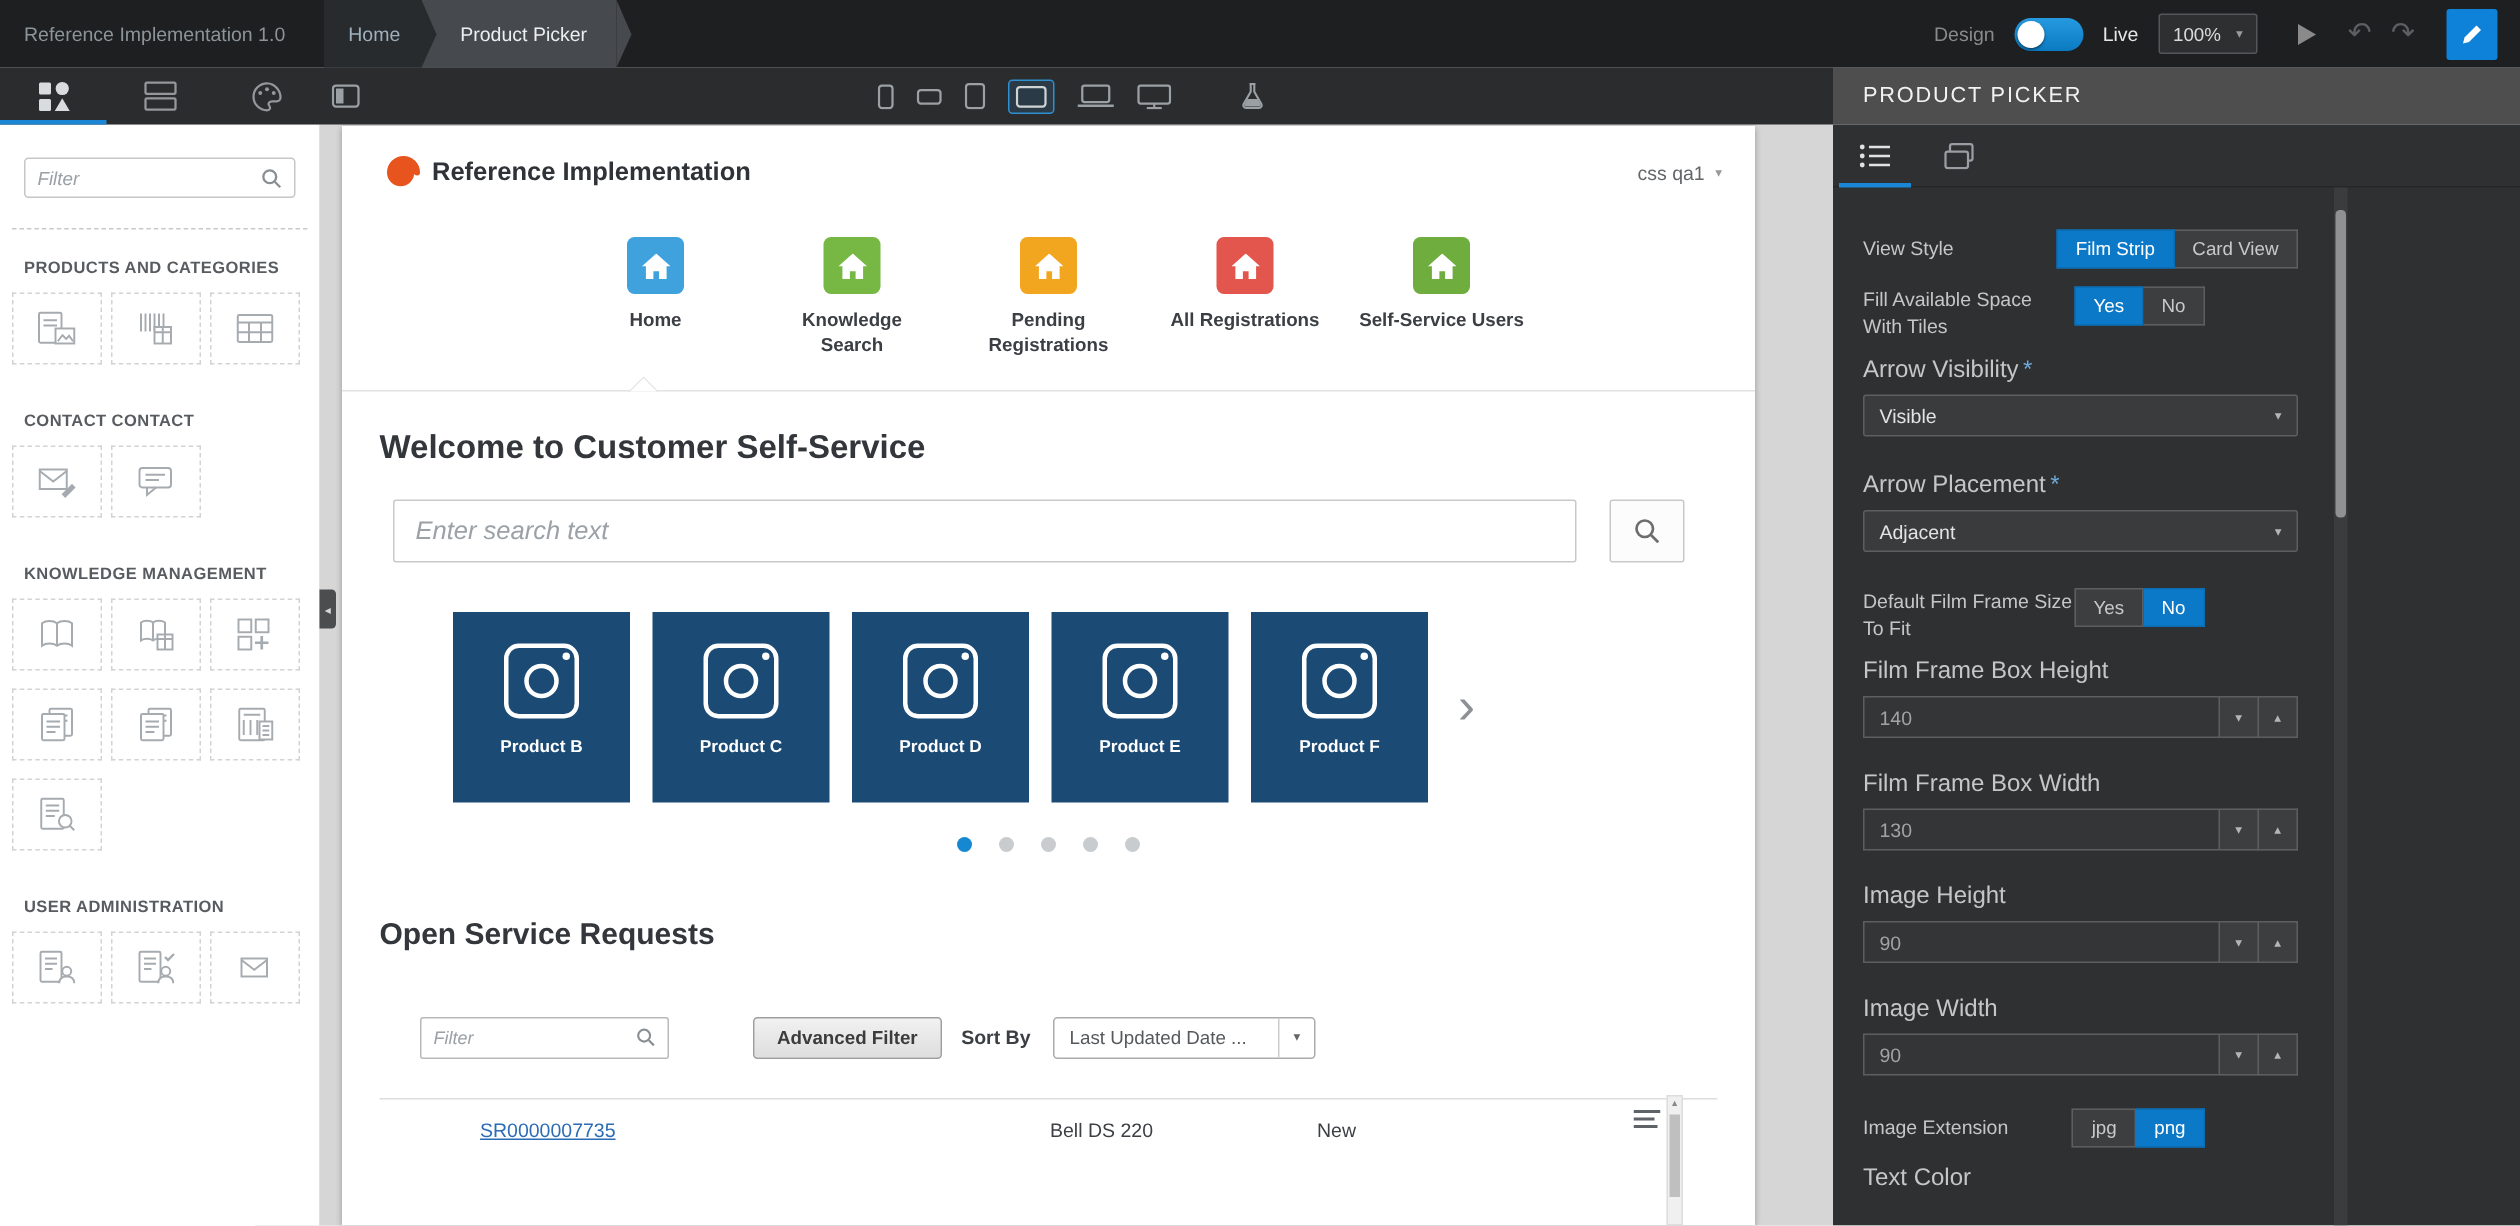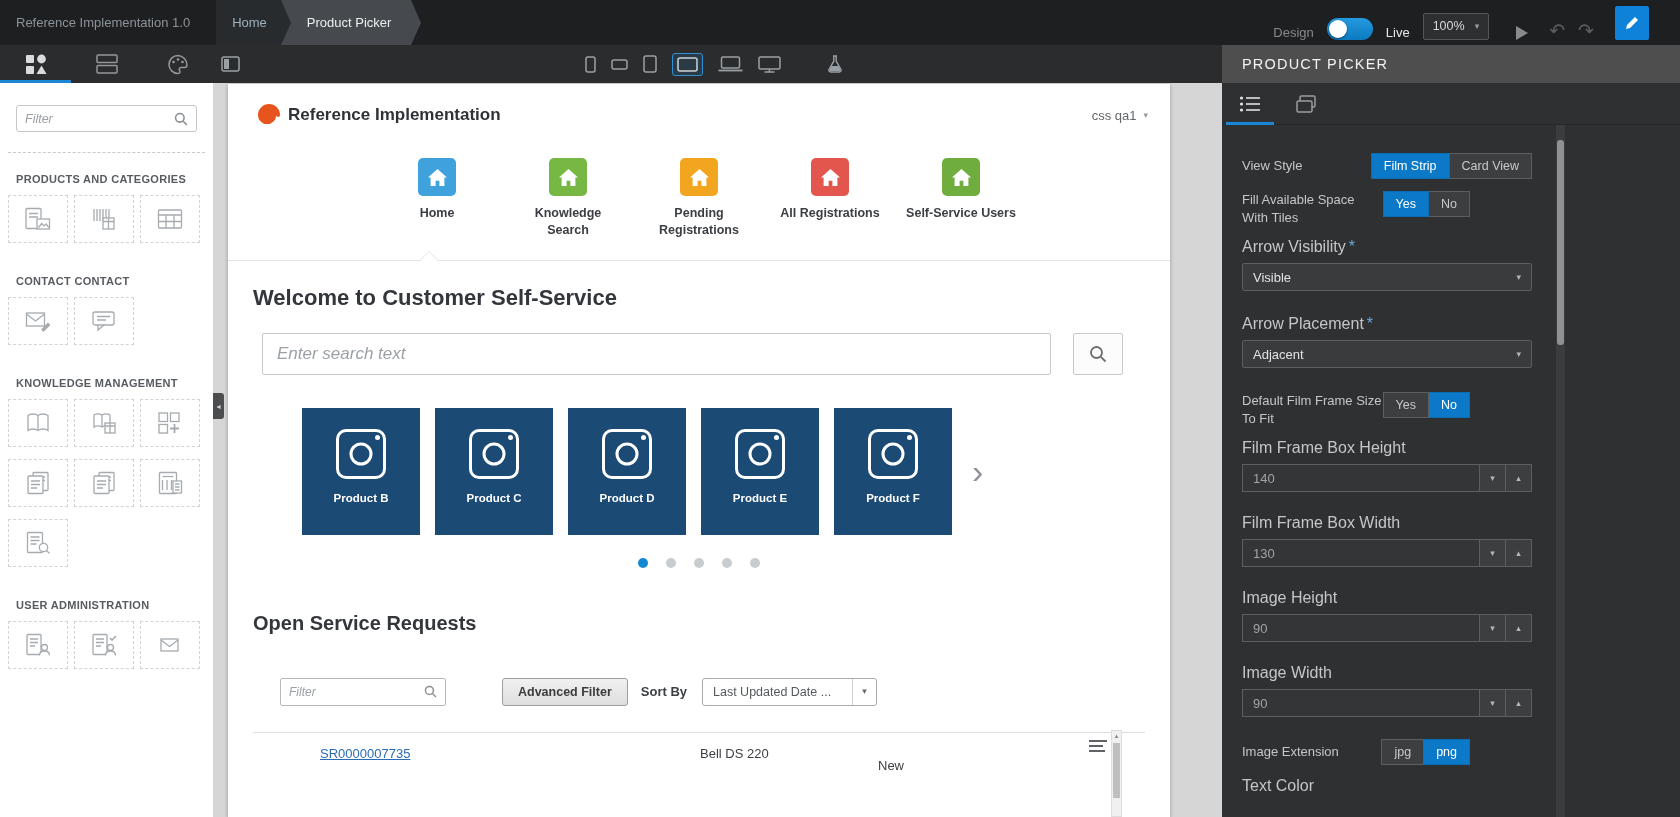--- a/index.html
+++ b/index.html
@@ -9,21 +9,21 @@
 
   
   .topbar{position:absolute;left:0;top:0;width:1680px;height:45px;background:#1d1f21;display:flex;align-items:center;z-index:20}
   .app-title{color:#8d9499;font-size:13px;padding:0 26px 0 16px;white-space:nowrap}
   .crumbs{display:flex;height:45px;align-items:stretch}
   .tab{display:flex;align-items:center;font-size:13px;position:relative;cursor:pointer}
   .tab-home{background:#272b2e;color:#9fb0bc;padding:0 14px 0 16px;z-index:2}
   .tab-home::after{content:"";position:absolute;left:100%;top:0;border-top:23px solid transparent;border-bottom:22px solid transparent;border-left:10px solid #272b2e;z-index:3}
   .tab-pp{background:#46494d;color:#eceff1;padding:0 20px 0 26px;z-index:1}
   .tab-pp::after{content:"";position:absolute;left:100%;top:0;border-top:23px solid transparent;border-bottom:22px solid transparent;border-left:10px solid #46494d}
-  .topbar-right{margin-left:auto;display:flex;align-items:flex-end;gap:13px;padding-right:31px}
+  .topbar-right{margin-left:auto;display:flex;align-items:center;gap:13px;padding-right:15px}
   .mode-label{font-size:13px;color:#8a8a8a}
   .mode-label.live{color:#e6e6e6}
   .switch{width:46px;height:22px;border-radius:11px;background:linear-gradient(#259ae0,#0b7ac1);position:relative;cursor:pointer;border:none}
   .switch .knob{position:absolute;left:2px;top:2px;width:18px;height:18px;border-radius:50%;background:#fff;box-shadow:0 1px 2px rgba(0,0,0,.5)}
   .zoom{display:flex;align-items:center;gap:10px;height:27px;background:#2d2f31;border:1px solid #54575a;border-radius:2px;padding:0 9px;color:#dadada;font-size:12.5px;cursor:pointer}
   .caret{font-size:9px;color:#9a9a9a;line-height:1}
   .icon-btn{background:none;border:none;display:flex;align-items:center;cursor:pointer}
   .play{margin-left:14px;margin-right:8px}
   .undo-redo{font-size:19px;color:#5c5f62;line-height:1}
   .edit-btn{width:34px;height:34px;background:#0e82d8;border:none;border-radius:2px;display:flex;align-items:center;justify-content:center;cursor:pointer;margin-left:8px}
@@ -84,21 +84,21 @@
   .sfilter input{border:none;outline:none;flex:1;font-size:12px;font-style:italic;font-family:inherit;min-width:0;color:#555}
   .sfilter input::placeholder{color:#9aa0a6;font-style:italic}
   .adv-btn{margin-left:56px;height:28px;padding:0 15px;background:linear-gradient(#f1f1f1,#dedede);border:1px solid #9d9d9d;border-radius:3px;font-size:12.5px;font-weight:bold;color:#3c3c3c;cursor:pointer;font-family:inherit}
   .sortby{margin-left:13px;font-size:13px;font-weight:bold;color:#3b3e43}
   .sort-select{margin-left:15px;width:175px;height:28px;border:1px solid #ababab;border-radius:3px;background:#fff;display:flex;align-items:center;font-size:12.5px;color:#55585c;cursor:pointer}
   .sort-select .txt{padding:0 10px;flex:1;white-space:nowrap;overflow:hidden}
   .sort-select .dd{width:24px;height:100%;border-left:1px solid #ccc;display:flex;align-items:center;justify-content:center}
   .sr-table{margin-top:26px;border-top:1px solid #ddd;position:relative;height:60px}
   .sr-link{position:absolute;left:67px;top:13px;font-size:13px;color:#2b6cb5;text-decoration:underline;cursor:pointer}
   .sr-product{position:absolute;left:447px;top:13px;font-size:13px;color:#3c3f43}
-  .sr-status{position:absolute;left:625px;top:25px;font-size:13px;color:#3c3f43}
+  .sr-status{position:absolute;left:625px;top:13px;font-size:13px;color:#3c3f43}
   .sr-menu{position:absolute;left:836px;top:6px;cursor:pointer;background:none;border:none}
   .list-scroll{position:absolute;right:48px;top:646px;width:11px;height:87px;background:#f0f0f0;border:1px solid #ddd}
   .list-scroll .sarrow{display:block;text-align:center;font-size:7px;color:#888;line-height:10px}
   .list-scroll .thumb{margin:2px auto 0;width:7px;height:55px;background:#bfbfbf;cursor:grab}
 
   
   .rp-header{position:absolute;left:1222px;top:45px;width:458px;height:38px;background:#4e4e4e;display:flex;align-items:center;padding-left:20px;color:#f2f2f2;font-size:14.5px;letter-spacing:1.2px;z-index:10}
   .rpanel{position:absolute;left:1222px;top:83px;width:458px;height:734px;background:#2e3032}
   .rp-tabs{display:flex;height:42px;border-bottom:1px solid #242628}
   .rp-tab{width:56px;display:flex;align-items:center;justify-content:center;position:relative;cursor:pointer}

